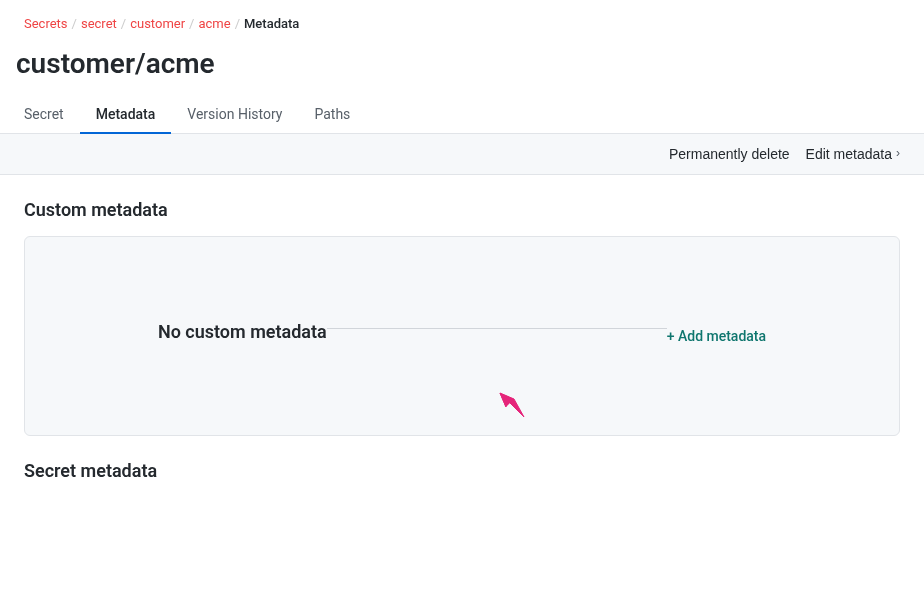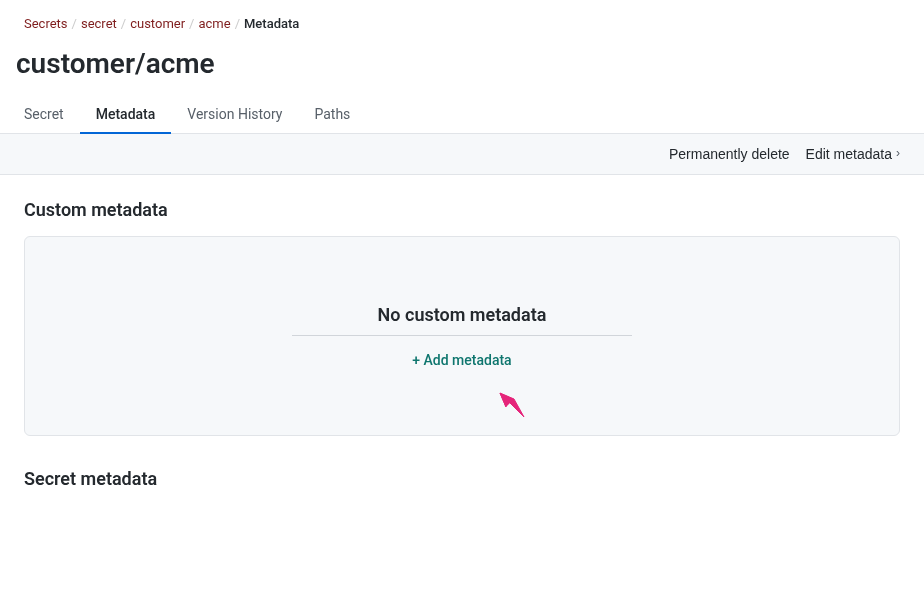--- a/index.html
+++ b/index.html
@@ -14,21 +14,21 @@
 
     .breadcrumb {
       padding: 16px 24px 8px;
       font-size: 13px;
       color: #586069;
       display: flex;
       align-items: center;
       gap: 4px;
     }
     .breadcrumb a {
-      color: #7f1d1d;
+      color: #ef4444;
       text-decoration: none;
     }
     .breadcrumb .sep { color: #ccc; }
     .breadcrumb .current { color: #24292e; font-weight: 500; }
 
     .page-title {
       padding: 8px 16px 16px;
       font-size: 28px;
       font-weight: 600;
       color: #24292e;
@@ -89,21 +89,21 @@
       color: #24292e;
       margin-bottom: 16px;
     }
 
     .card {
       background: #f6f8fa;
       border: 1px solid #e1e4e8;
       border-radius: 6px;
       padding: 40px 24px;
       display: flex;
-      flex-direction: column;
+      flex-direction: row;
       align-items: center;
       justify-content: center;
       text-align: center;
       min-height: 200px;
       position: relative;
     }
 
     .empty-title {
       font-size: 18px;
       font-weight: 600;
@@ -152,21 +152,20 @@
       height: 40px;
     }
 
     .section2 {
       padding: 24px 24px 0;
     }
     .section2-title {
       font-size: 18px;
       font-weight: 600;
       color: #24292e;
-      margin-top: 8px;
     }
   </style>
 </head>
 <body>
 
 <nav class="breadcrumb">
   <a href="#">Secrets</a>
   <span class="sep">/</span>
   <a href="#">secret</a>
   <span class="sep">/</span>

